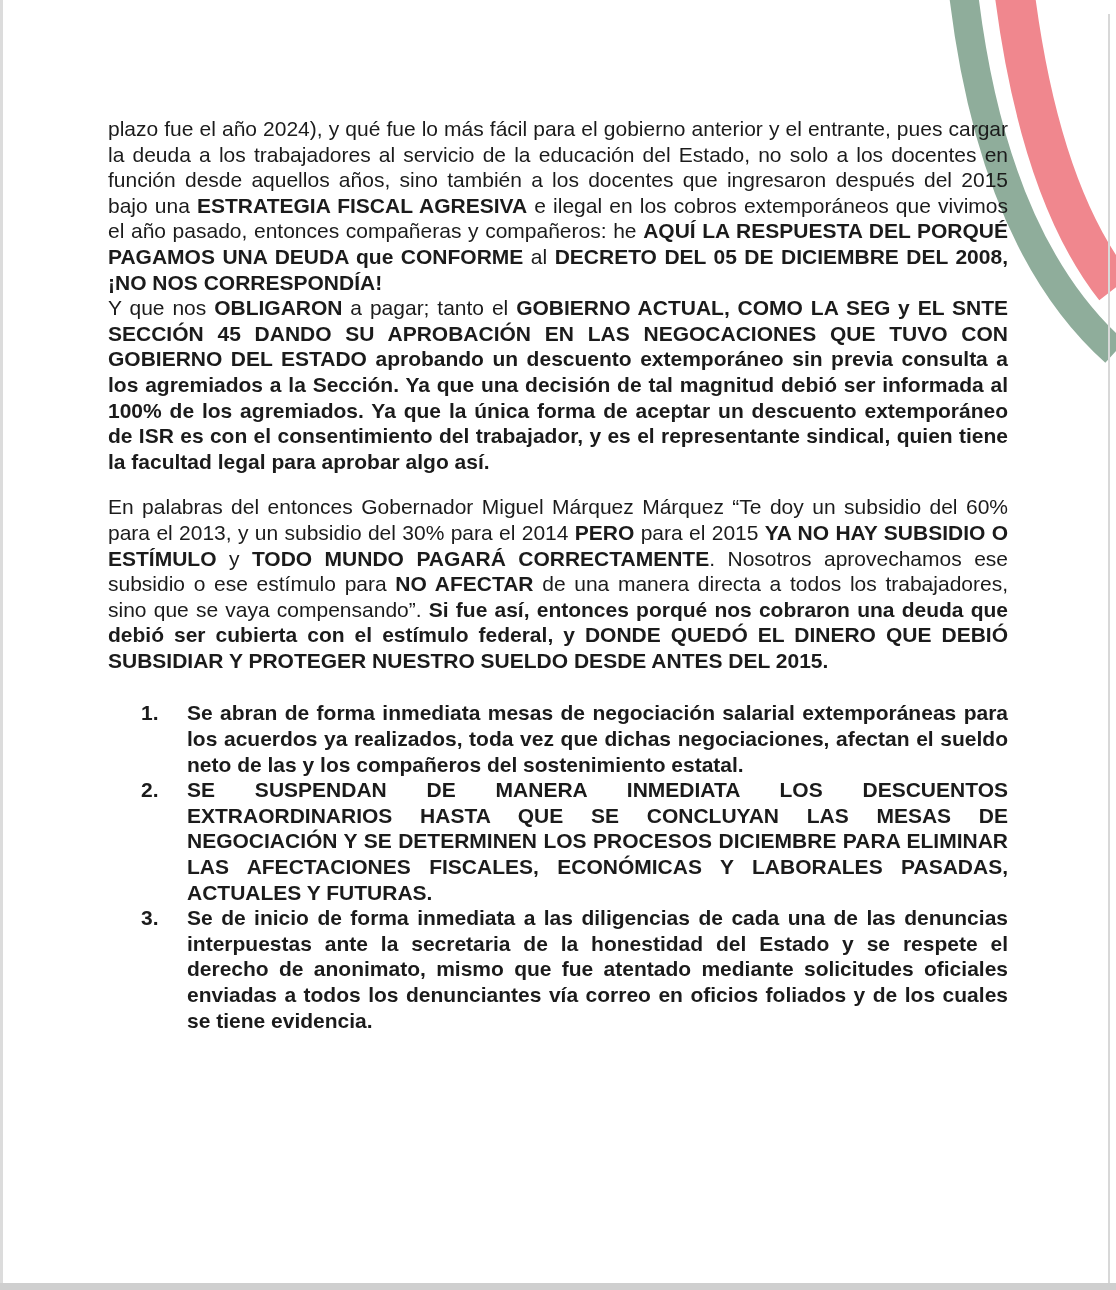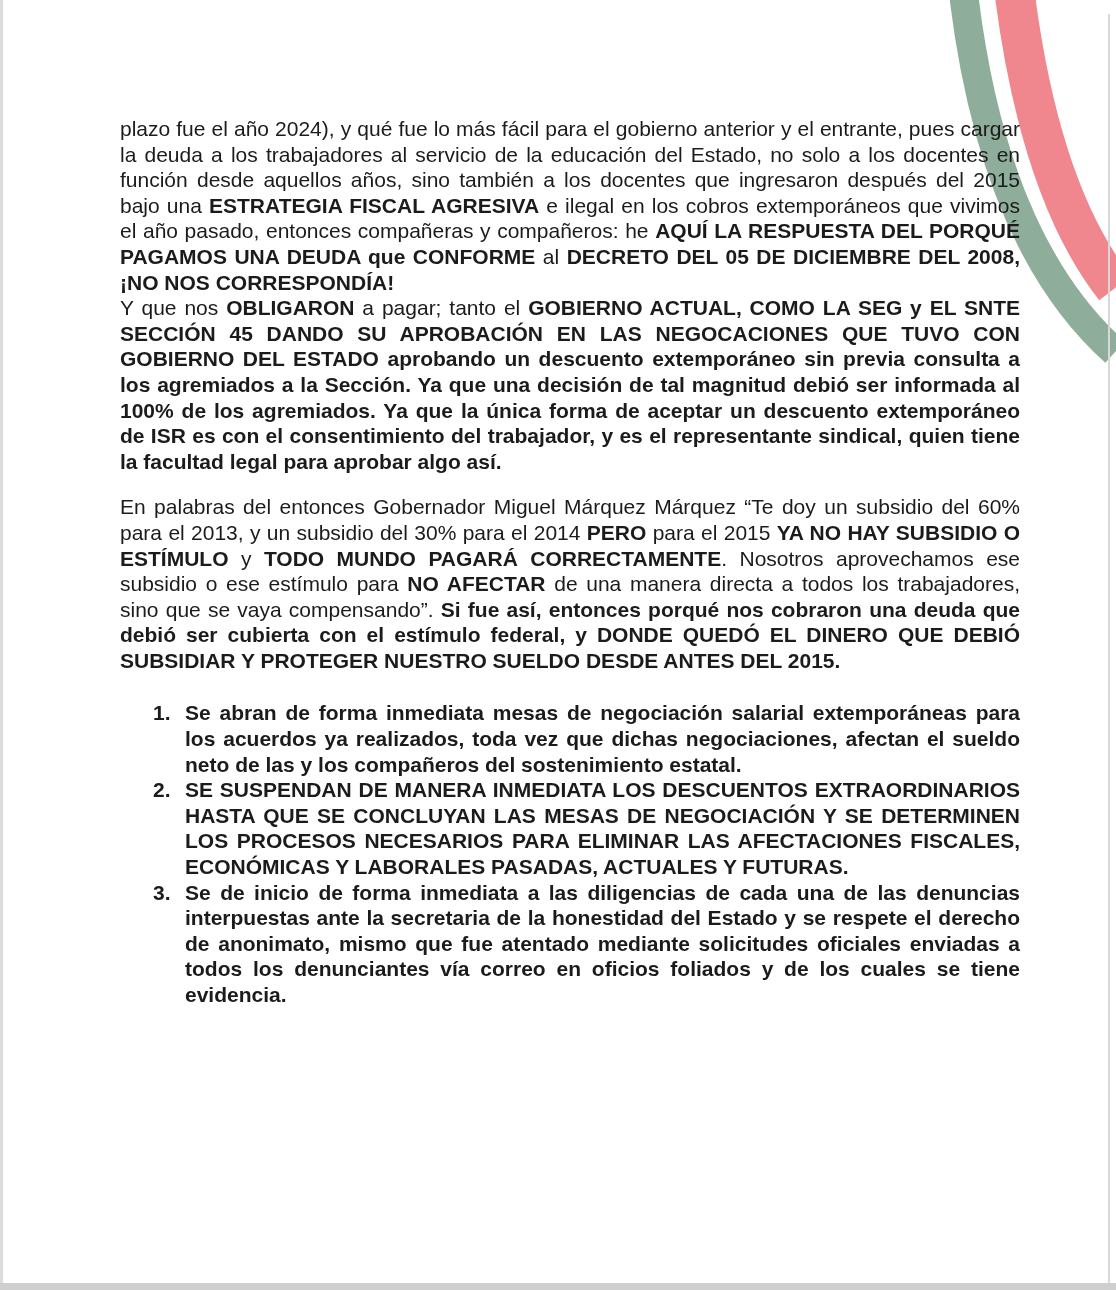--- a/index.html
+++ b/index.html
@@ -23,21 +23,21 @@
   .edge-right {
     position: absolute; right: 6px; top: 14px; bottom: 7px;
     width: 2px; background: #d8d8d8;
   }
   .bottom-bar {
     position: absolute; left: 0; right: 0; bottom: 0;
     height: 7px; background: #cfcfcf;
   }
   .doc {
     position: absolute;
-    left: 120px; top: 116px;
+    left: 108px; top: 116px;
     width: 900px;
     font-size: 21px;
     line-height: 25.6px;
     text-align: justify;
   }
   .doc p { margin: 0; }
   .doc p.spaced { margin-top: 20px; }
   .doc b { font-weight: bold; }
   ol.petitions {
     list-style: none;
@@ -49,20 +49,21 @@
     align-items: flex-start;
     font-weight: bold;
   }
   ol.petitions .num {
     flex: 0 0 32px;
     text-align: left;
   }
   ol.petitions .li-text {
     flex: 1 1 auto;
     text-align: justify;
+    margin-left: 14px;
   }
 </style>
 </head>
 <body>
 
 <svg class="corner-decoration" viewBox="0 0 1116 1290" xmlns="http://www.w3.org/2000/svg" aria-hidden="true">
   <path d="M 962,-20 Q 990,240 1115,352" fill="none" stroke-width="29" stroke="#8fad9b"></path>
   <path d="M 1013,-20 Q 1038,190 1115,288" fill="none" stroke-width="40" stroke="#f0878e"></path>
 </svg>
 
@@ -75,20 +76,20 @@
   <p><span>Y que nos </span><b>OBLIGARON</b><span> a pagar; tanto el </span><b>GOBIERNO ACTUAL, COMO LA SEG y EL SNTE SECCIÓN 45 DANDO SU APROBACIÓN EN LAS NEGOCACIONES QUE TUVO CON GOBIERNO DEL ESTADO aprobando un descuento extemporáneo sin previa consulta a los agremiados a la Sección. Ya que una decisión de tal magnitud debió ser informada al 100% de los agremiados. Ya que la única forma de aceptar un descuento extemporáneo de ISR es con el consentimiento del trabajador, y es el representante sindical, quien tiene la facultad legal para aprobar algo así.</b></p>
   <p class="spaced"><span>En palabras del entonces Gobernador Miguel Márquez Márquez “Te doy un subsidio del 60% para el 2013, y un subsidio del 30% para el 2014 </span><b>PERO</b><span> para el 2015 </span><b>YA NO HAY SUBSIDIO O ESTÍMULO</b><span> y </span><b>TODO MUNDO PAGARÁ CORRECTAMENTE</b><span>. Nosotros aprovechamos ese subsidio o ese estímulo para </span><b>NO AFECTAR</b><span> de una manera directa a todos los trabajadores, sino que se vaya compensando”. </span><b>Si fue así, entonces porqué nos cobraron una deuda que debió ser cubierta con el estímulo federal, y DONDE QUEDÓ EL DINERO QUE DEBIÓ SUBSIDIAR Y PROTEGER NUESTRO SUELDO DESDE ANTES DEL 2015.</b></p>
 
   <ol class="petitions">
     <li>
       <span class="num">1.</span>
       <span class="li-text"><b>Se abran de forma inmediata mesas de negociación salarial extemporáneas para los acuerdos ya realizados, toda vez que dichas negociaciones, afectan el sueldo neto de las y los compañeros del sostenimiento estatal.</b></span>
     </li>
     <li>
       <span class="num">2.</span>
-      <span class="li-text"><b>SE SUSPENDAN DE MANERA INMEDIATA LOS DESCUENTOS EXTRAORDINARIOS HASTA QUE SE CONCLUYAN LAS MESAS DE NEGOCIACIÓN Y SE DETERMINEN LOS PROCESOS NECESARIOS PARA ELIMINAR LAS AFECTACIONES FISCALES, ECONÓMICAS Y LABORALES PASADAS, ACTUALES Y FUTURAS.</b></span>
+      <span class="li-text"><b>SE SUSPENDAN DE MANERA INMEDIATA LOS DESCUENTOS EXTRAORDINARIOS HASTA QUE SE CONCLUYAN LAS MESAS DE NEGOCIACIÓN Y SE DETERMINEN LOS PROCESOS DICIEMBRE PARA ELIMINAR LAS AFECTACIONES FISCALES, ECONÓMICAS Y LABORALES PASADAS, ACTUALES Y FUTURAS.</b></span>
     </li>
     <li>
       <span class="num">3.</span>
       <span class="li-text"><b>Se de inicio de forma inmediata a las diligencias de cada una de las denuncias interpuestas ante la secretaria de la honestidad del Estado y se respete el derecho de anonimato, mismo que fue atentado mediante solicitudes oficiales enviadas a todos los denunciantes vía correo en oficios foliados y de los cuales se tiene evidencia.</b></span>
     </li>
   </ol>
 </div>
 
 </body></html>

